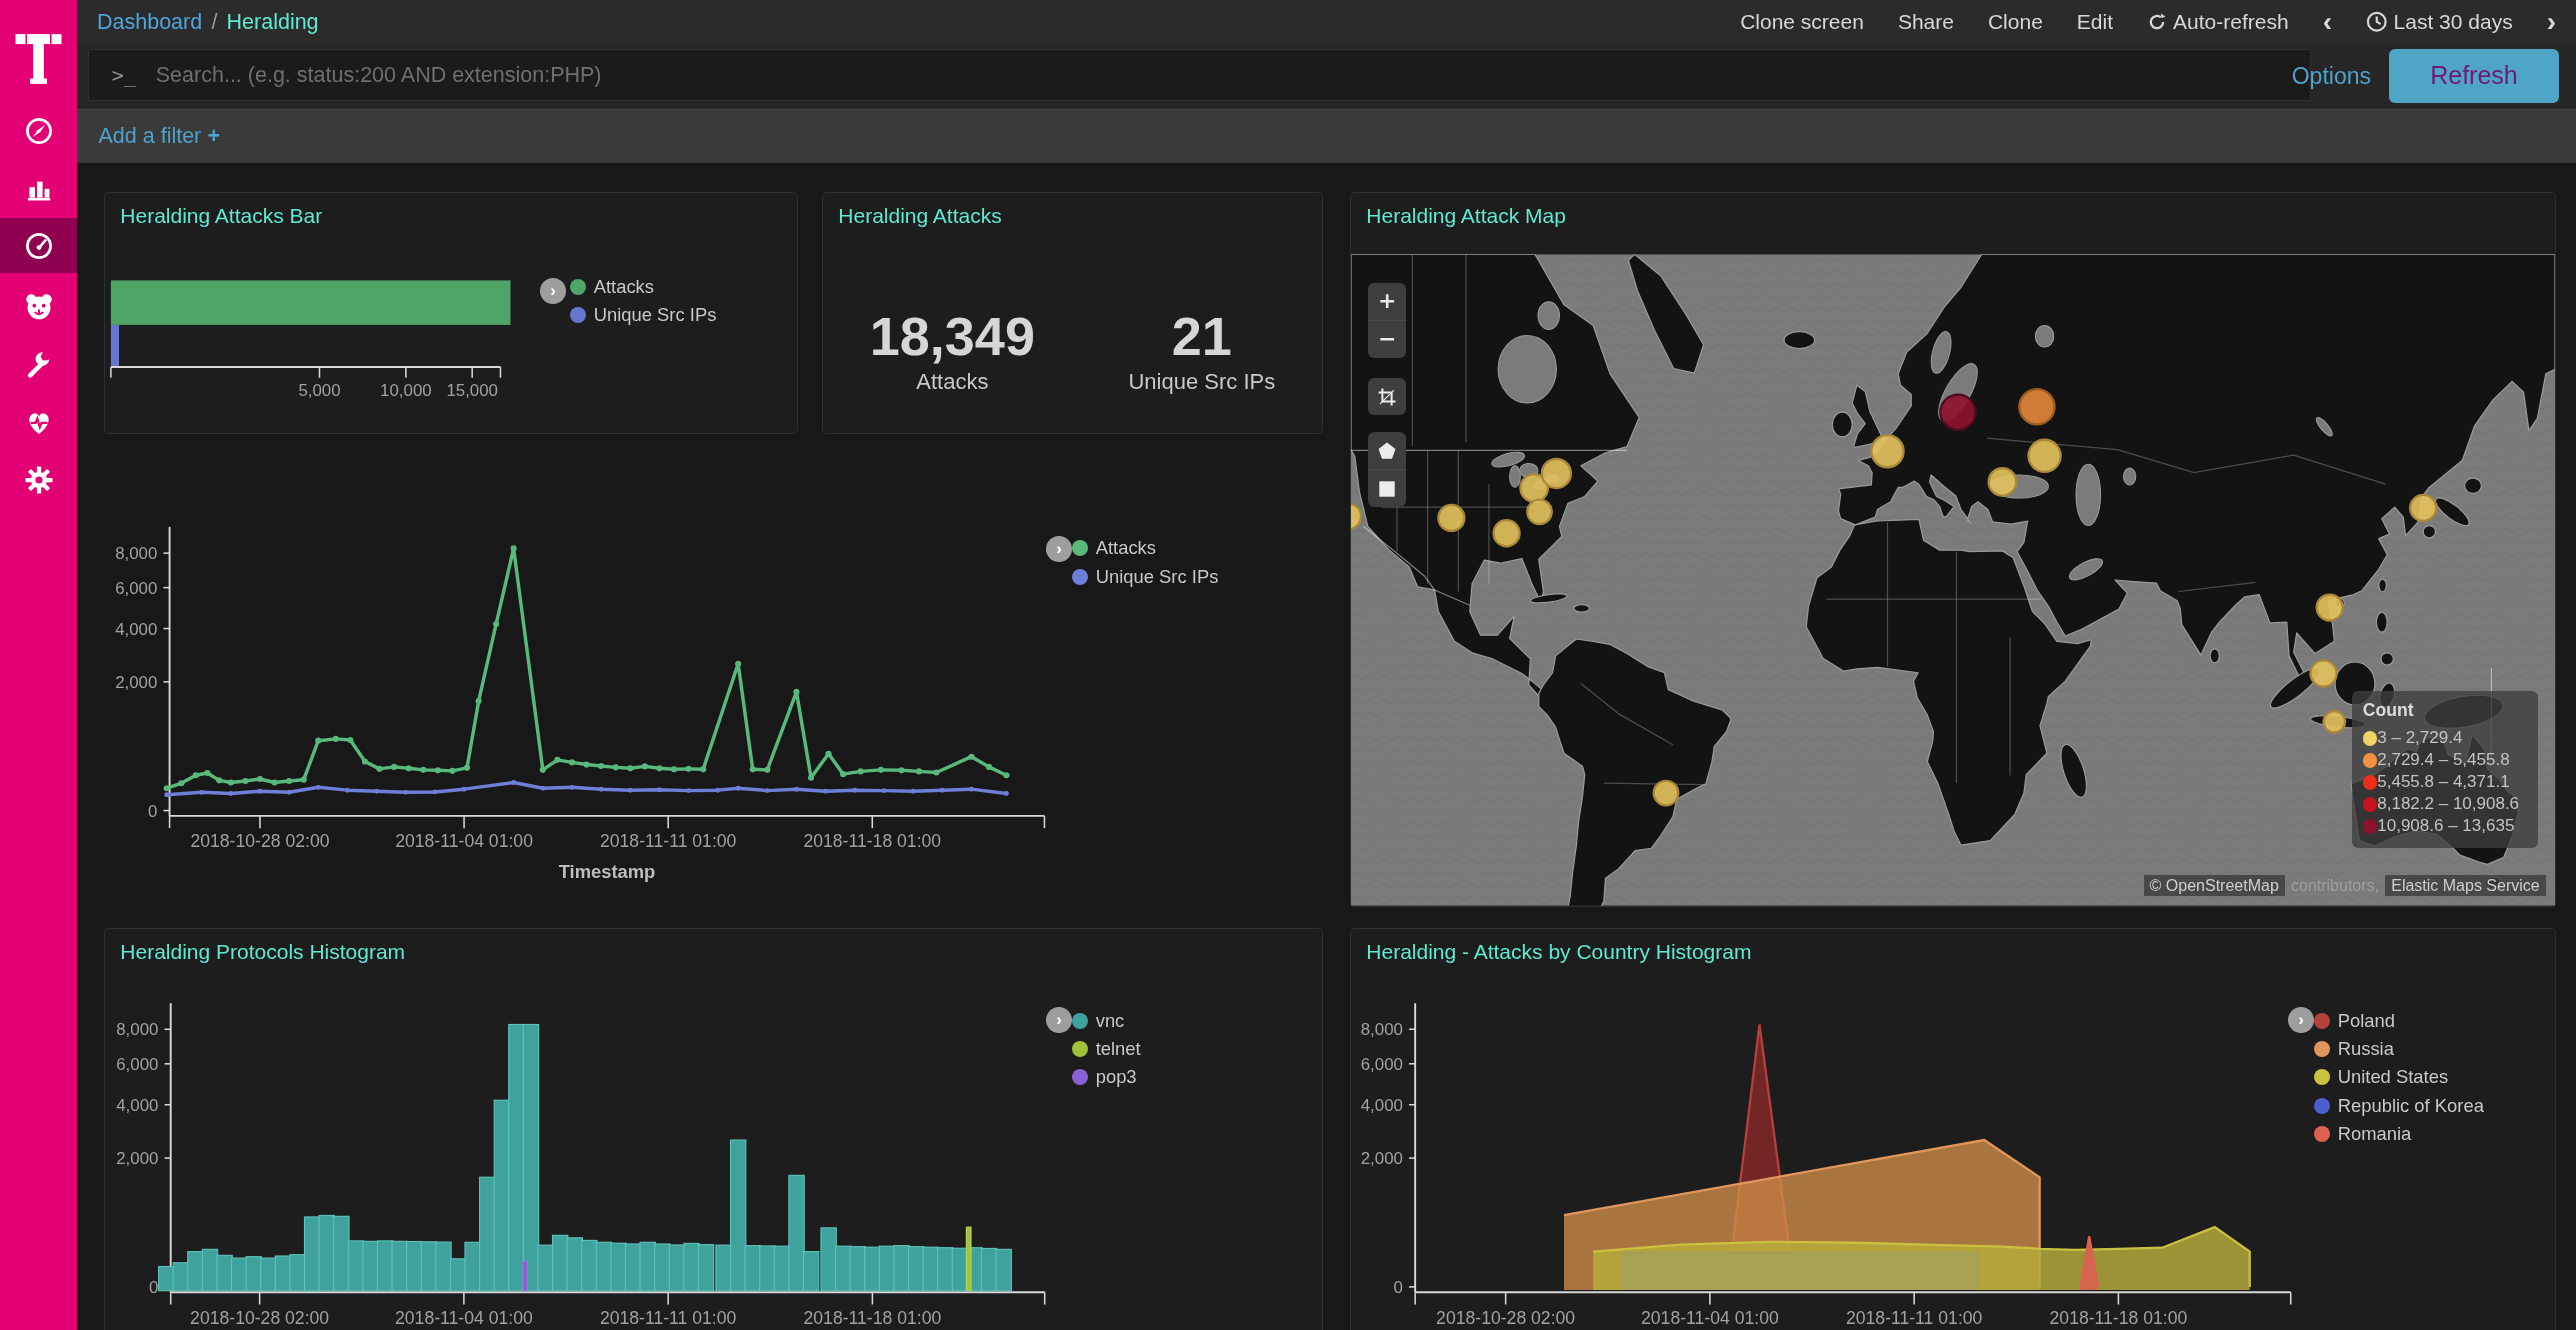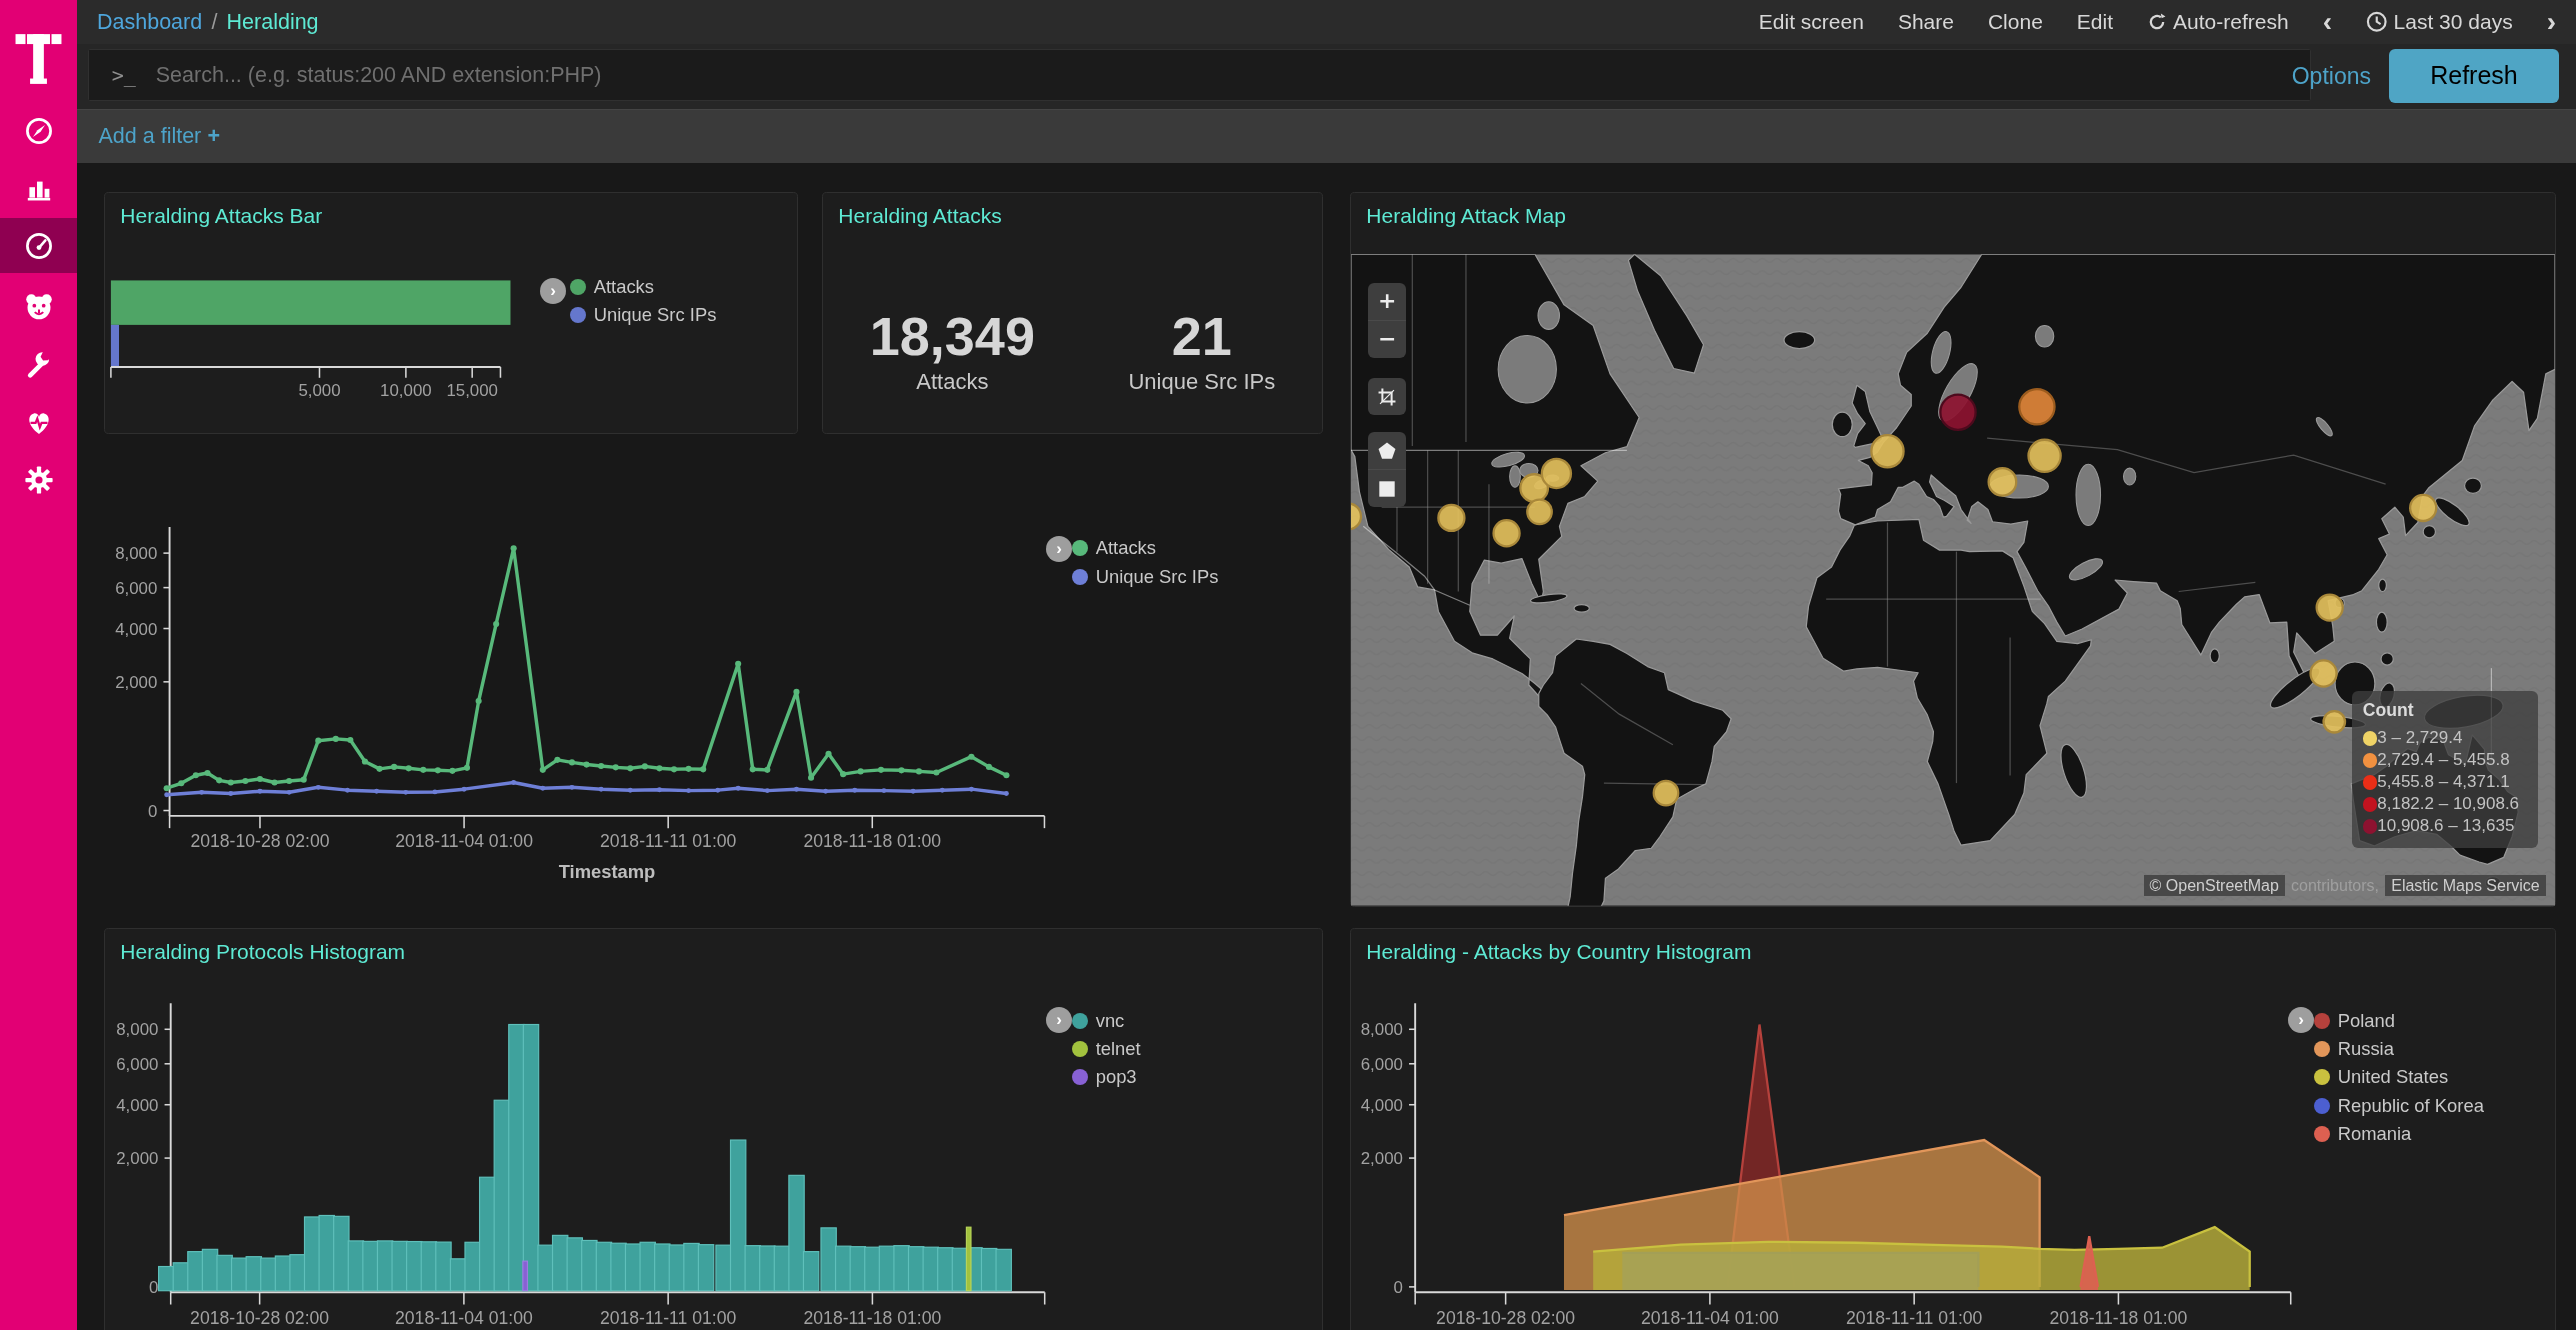--- a/index.html
+++ b/index.html
@@ -16,21 +16,21 @@
   #breadcrumb .bc-cur{color:#5eead4;}
   #topnav-actions{margin-left:auto;display:flex;align-items:center;gap:34px;font-size:21px;color:#d8d8d8;}
   .tn-item{cursor:pointer;display:flex;align-items:center;gap:6.1px;white-space:nowrap;}
   .chev{font-size:28px;line-height:1;color:#d8d8d8;cursor:pointer;font-weight:bold;}
   
   #searchrow{position:absolute;left:77px;top:44px;width:2499px;height:65px;background:#262626;z-index:29;}
   #searchbox{position:absolute;left:10.7px;top:5.4px;width:2223px;height:52px;background:#1b1b1b;border:0.8px solid #303030;border-radius:1.5px;display:flex;align-items:center;padding-left:23px;box-sizing:border-box;}
   #search-prompt{font-family:"DejaVu Sans Mono",monospace;font-size:20px;color:#8f8f8f;margin-right:20px;}
   #search-placeholder{font-size:21.5px;color:#6f6f6f;}
   #options-link{position:absolute;right:205px;top:0;height:65px;display:flex;align-items:center;font-size:23px;color:#4da3c9;cursor:pointer;}
-  #refresh-btn{position:absolute;right:17px;top:4.6px;width:170px;height:54px;background:#4fa5c5;border-radius:6.1px;display:flex;align-items:center;justify-content:center;font-size:25px;color:#000000;cursor:pointer;}
+  #refresh-btn{position:absolute;right:17px;top:4.6px;width:170px;height:54px;background:#4fa5c5;border-radius:6.1px;display:flex;align-items:center;justify-content:center;font-size:25px;color:#701a75;cursor:pointer;}
   #filterrow{position:absolute;left:77px;top:109px;width:2499px;height:54px;background:#3a3a3a;border-top:0.8px solid #444;display:flex;align-items:center;padding-left:21.5px;box-sizing:border-box;z-index:28;}
   #addfilter{font-size:21.5px;color:#4da3c9;cursor:pointer;}
   #addfilter .plus{font-weight:bold;margin-left:6.1px;}
   
   .panel{position:absolute;background:#1d1d1d;border:0.8px solid #2f2f2f;border-radius:4.6px;box-sizing:border-box;}
   .ptitle{position:absolute;left:15.3px;top:10.7px;font-size:21px;color:#5eead4;margin:0;font-weight:normal;white-space:nowrap;}
   svg.chart{position:absolute;overflow:visible;}
   
   .metric-wrap{position:absolute;top:115px;left:0;width:100%;display:flex;justify-content:space-around;}
   .metric{text-align:center;}
@@ -136,21 +136,21 @@
     </div>
   </aside>
 
   <header id="topnav">
     <div id="breadcrumb">
       <span class="bc-link">Dashboard</span>
       <span>/</span>
       <span class="bc-cur">Heralding</span>
     </div>
     <div id="topnav-actions">
-      <span class="tn-item">Edit screen</span>
+      <span class="tn-item">Clone screen</span>
       <span class="tn-item">Share</span>
       <span class="tn-item">Clone</span>
       <span class="tn-item">Edit</span>
       <span class="tn-item">
         <svg width="20" height="20" viewBox="0 0 26 26">
           <path d="M21 13 a8 8 0 1 1 -3 -6.2" fill="none" stroke="#d8d8d8" stroke-width="3"></path>
           <path d="M18 2 L19 8 L24 6 Z" fill="#d8d8d8"></path>
         </svg>
         <span>Auto-refresh</span>
       </span>

